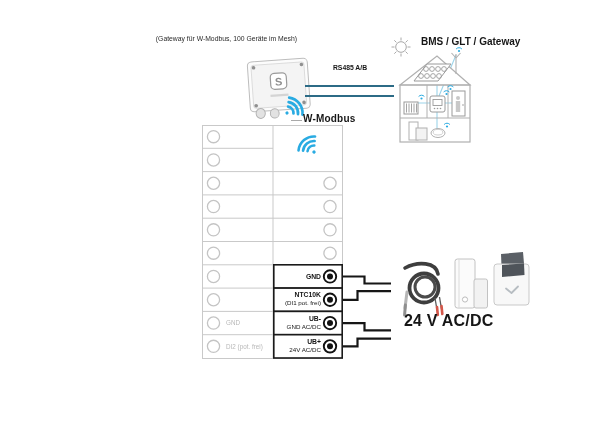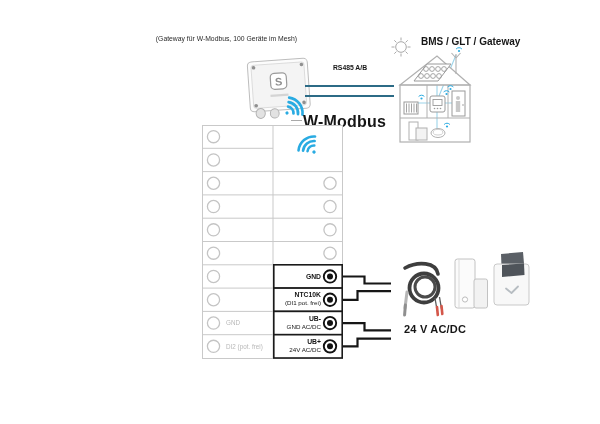--- a/index.html
+++ b/index.html
@@ -2,21 +2,21 @@
 <html><head>
 <meta charset="utf-8">
 <style>
   html,body{margin:0;padding:0;background:#fff;}
   #stage{position:relative;width:600px;height:424px;background:#fff;overflow:hidden;
          font-family:"Liberation Sans",sans-serif;color:#161616;}
   .abs{position:absolute;}
   .hdr{text-align:right;line-height:9px;}
   .hdr .t1{font-size:7.5px;font-weight:bold;}
   .hdr .t2{font-size:6.8px;color:#2a2a2a;}
-  .lbl-bold-lg{font-size:16px;font-weight:bold;letter-spacing:.2px;}
+  .lbl-bold-lg{font-size:10px;font-weight:bold;letter-spacing:.2px;}
   .lbl-bold-sm{font-size:6.8px;font-weight:bold;}
   .lbl-bold-md{font-size:10px;font-weight:bold;}
   .busline{height:2.4px;background:#2c6b86;}
   .leader{height:1px;background:#a9a9a9;}
   svg text{font-family:"Liberation Sans",sans-serif;}
 </style>
 </head>
 <body>
 
 <div id="stage">
@@ -268,15 +268,15 @@
     </g>
 
     <g>
       <polygon points="103,2 125,0 127,23 104,26" fill="#5b6066"></polygon>
       <rect x="96" y="12" width="35" height="41" rx="3" fill="#f8f8f8" stroke="#c9c9c9" stroke-width="1"></rect>
       <polygon points="104,13 126,11.5 126.5,23 104,25" fill="#4f545a"></polygon>
       <path d="M108,36.5 L113.5,41 L120,34.5" stroke="#b7bdc2" stroke-width="1.8" fill="none" stroke-linecap="round" stroke-linejoin="round"></path>
     </g>
   </svg>
 
-  <div class="abs lbl-bold-lg" style="left:404px;top:323px;font-size:11px">24 V AC/DC</div>
+  <div class="abs lbl-bold-lg" style="left:404px;top:312px;font-size:16px">24 V AC/DC</div>
 
 </div>
 
 </body></html>

